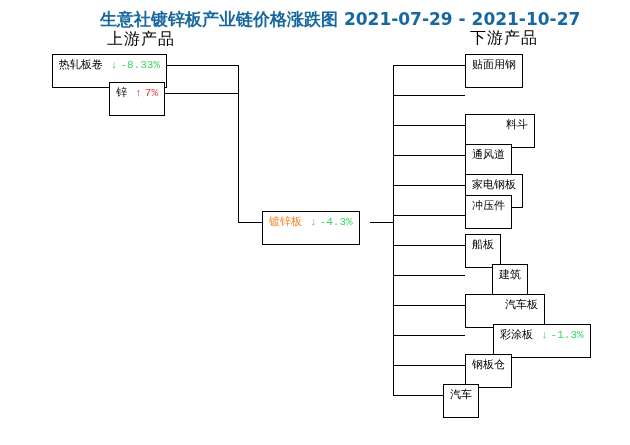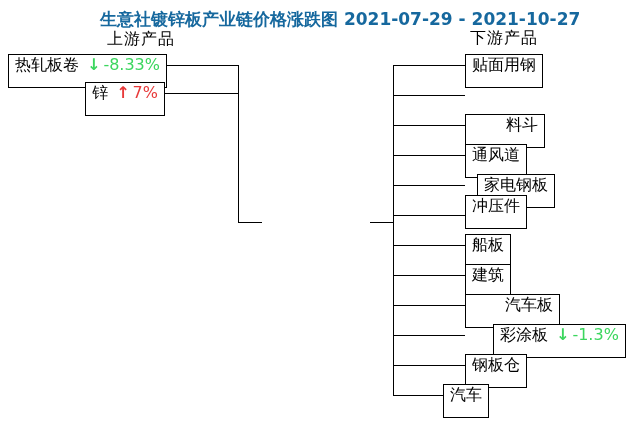--- a/index.html
+++ b/index.html
@@ -48,26 +48,27 @@
     letter-spacing: 1px;
   }
   .upstream-header { left: 107px; top: 29px; }
   .downstream-header { left: 470px; top: 28px; }
   .node {
     position: absolute;
     box-sizing: border-box;
     height: 34px;
     border: 1px solid var(--node_border);
     background: var(--background);
-    font-size: 16px;
+    font-size: 11px;
     line-height: 16px;
     padding: 2px 6px;
     white-space: nowrap;
     color: var(--text_black);
     cursor: pointer;
+    font-family: Liberation Mono, monospace;
   }
   .node .label { color: var(--text_black); }
   .node .center-label { color: var(--center_orange); }
   .node .arrow { margin-left: 8px; font-weight: bold; }
   .node .change { margin-left: 3px; }
   .node .arrow.down, .node .change.down { color: var(--down_green); }
   .node .arrow.up, .node .change.up { color: var(--up_red); }
   .node .arrow:empty, .node .change:empty { display: none; }
 </style>
 </head>
@@ -104,43 +105,46 @@
   <div class="col-header upstream-header">上游产品</div>
   <div class="col-header downstream-header">下游产品</div>
 
   <div class="node" style="top:54px; right:463px;">
     <span class="label">热轧板卷</span><span class="arrow down">↓</span><span class="change down">-8.33%</span>
   </div>
   <div class="node" style="top:82px; right:465px;">
     <span class="label">锌</span><span class="arrow up">↑</span><span class="change up">7%</span>
   </div>
 
+  <div class="node" style="top:211px; left:262px;">
+    <span class="label center-label">镀锌板</span><span class="arrow down">↓</span><span class="change down">-4.3%</span>
+  </div>
 
   <div class="node" style="top:54px; left:465px;">
     <span class="label">贴面用钢</span>
   </div>
   <div class="node" style="top:84px; left:465px;margin-top:33px;">
     <span class="label">广告牌</span>
   </div>
   <div class="node" style="top:114px; left:465px;padding-left:40px;">
     <span class="label">料斗</span>
   </div>
   <div class="node" style="top:144px; left:465px;">
     <span class="label">通风道</span>
   </div>
-  <div class="node" style="top:174px; left:465px;margin-left:12px;">
+  <div class="node" style="top:174px; left:465px;">
     <span class="label">家电钢板</span>
   </div>
   <div class="node" style="top:195px; left:465px;">
     <span class="label">冲压件</span>
   </div>
   <div class="node" style="top:234px; left:465px;">
     <span class="label">船板</span>
   </div>
-  <div class="node" style="top:264px; left:465px;">
+  <div class="node" style="top:264px; left:492px;">
     <span class="label">建筑</span>
   </div>
   <div class="node" style="top:294px; left:465px;padding-left:39px;">
     <span class="label">汽车板</span>
   </div>
   <div class="node" style="top:324px; left:465px;margin-left:28px;">
     <span class="label">彩涂板</span><span class="arrow down">↓</span><span class="change down">-1.3%</span>
   </div>
   <div class="node" style="top:354px; left:465px;">
     <span class="label">钢板仓</span>

